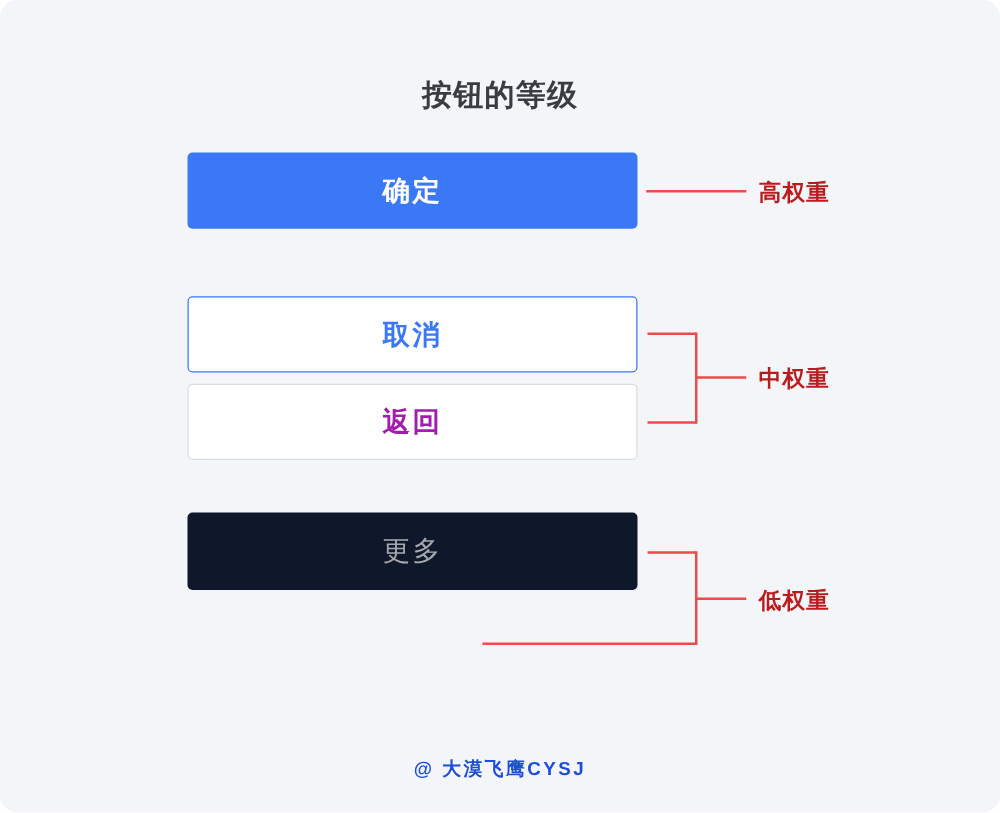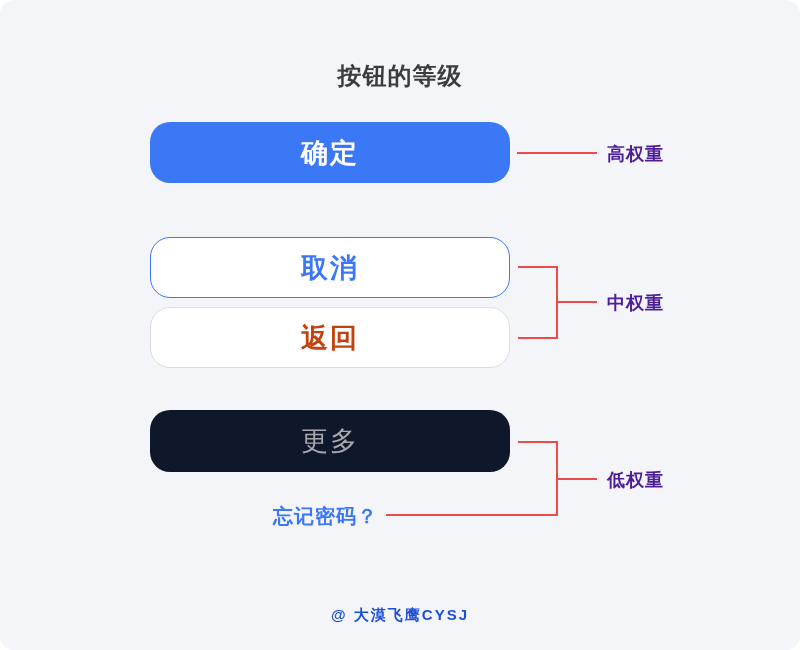--- a/index.html
+++ b/index.html
@@ -30,46 +30,46 @@
     font-size: 24px;
     font-weight: bold;
     color: #3b3c41;
     letter-spacing: 1px;
   }
   .btn {
     position: absolute;
     left: 150px;
     width: 360px;
     height: 61px;
-    border-radius: 20px;
+    border-radius: 4px;
     display: flex;
     align-items: center;
     justify-content: center;
-    font-size: 27px;
+    font-size: 22px;
     font-weight: bold;
     letter-spacing: 2px;
     box-sizing: border-box;
     cursor: pointer;
   }
   .btn-primary {
     top: 122px;
     background: #3b78f6;
     color: #ffffff;
   }
   .btn-outline-blue {
     top: 237px;
     background: #ffffff;
     border: 1.5px solid #3b78f6;
     color: #3b78f6;
   }
   .btn-outline-gray {
     top: 307px;
     background: #ffffff;
     border: 1px solid #dcdde1;
-    color: #c2410c;
+    color: #a21caf;
   }
   .btn-disabled {
     top: 410px;
     height: 62px;
     background: #0f172a;
     color: #a6a8ad;
     font-weight: 400;
     cursor: default;
   }
   .text-link {
@@ -86,21 +86,21 @@
   .red-line {
     position: absolute;
     background: #ef4a4a;
   }
   .annotation {
     position: absolute;
     left: 607px;
     transform: translateY(-50%);
     font-size: 18px;
     font-weight: bold;
-    color: #4c1d95;
+    color: #b91c1c;
     letter-spacing: 1px;
     white-space: nowrap;
   }
   .watermark {
     position: absolute;
     top: 606px;
     left: 0;
     width: 100%;
     text-align: center;
     font-size: 15px;
@@ -123,21 +123,20 @@
 
     <div class="btn btn-outline-blue">取消</div>
     <div class="btn btn-outline-gray">返回</div>
     <div class="red-line" style="left:518px; top:266px; width:39px; height:2px;"></div>
     <div class="red-line" style="left:556px; top:266px; width:2px; height:73px;"></div>
     <div class="red-line" style="left:518px; top:337px; width:39px; height:2px;"></div>
     <div class="red-line" style="left:556px; top:301px; width:41px; height:2px;"></div>
     <div class="annotation" style="top:303px;">中权重</div>
 
     <div class="btn btn-disabled">更多</div>
-    <a class="text-link">忘记密码？</a>
     <div class="red-line" style="left:518px; top:441px; width:39px; height:2px;"></div>
     <div class="red-line" style="left:556px; top:441px; width:2px; height:75px;"></div>
     <div class="red-line" style="left:386px; top:514px; width:171px; height:2px;"></div>
     <div class="red-line" style="left:556px; top:478px; width:41px; height:2px;"></div>
     <div class="annotation" style="top:480px;">低权重</div>
 
     <div class="watermark">@ 大漠飞鹰CYSJ</div>
 
   </div>
 </div>

